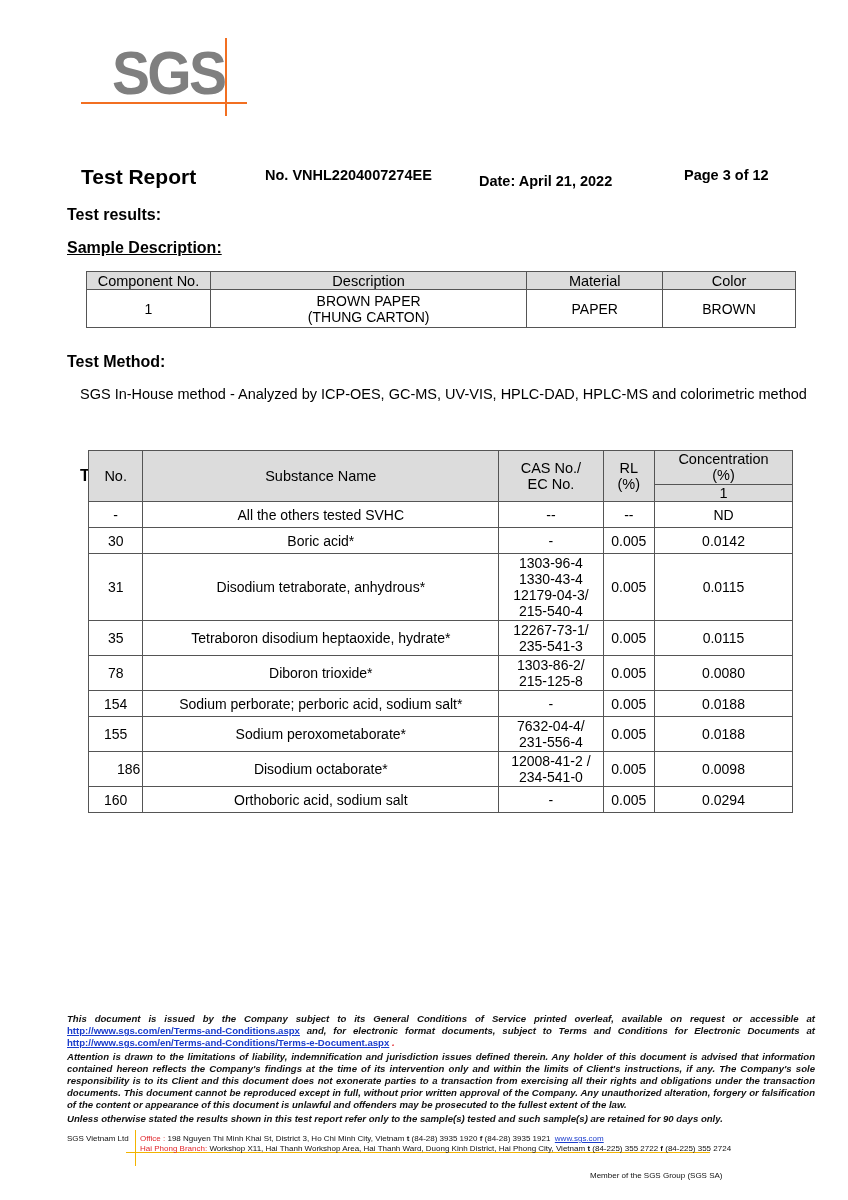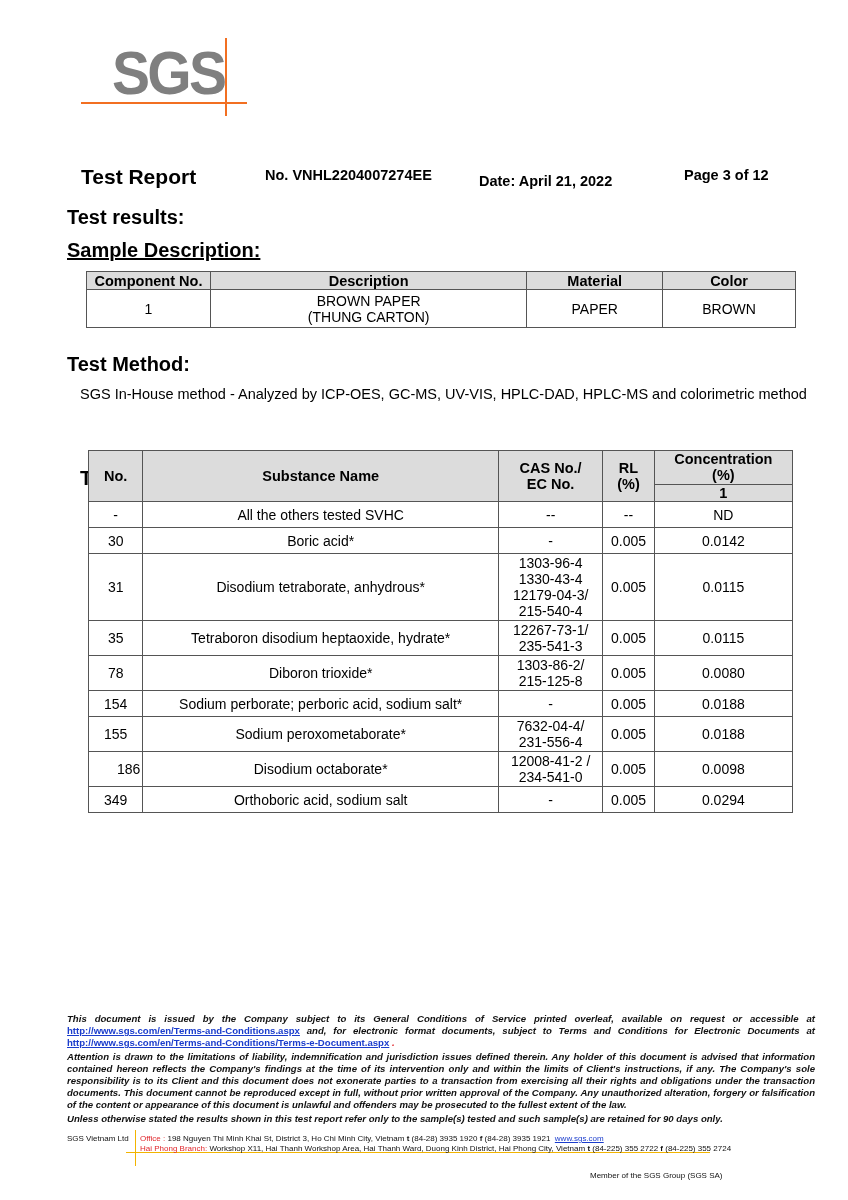--- a/index.html
+++ b/index.html
@@ -12,26 +12,26 @@
   .logo-hline { position: absolute; left: 1px; top: 64px; width: 166px; height: 2px; background: #f26f21; }
   .logo-vline { position: absolute; left: 145px; top: 0px; width: 2px; height: 78px; background: #f26f21; }
 
   
   .hdr { top: 165px; font-weight: bold; }
   .hdr-title { left: 81px; font-size: 21px; }
   .hdr-no { left: 265px; top: 167px; font-size: 14.5px; }
   .hdr-date { left: 479px; top: 173px; font-size: 14.5px; }
   .hdr-page { left: 684px; top: 167px; font-size: 14.5px; }
 
-  .label { font-weight: bold; font-size: 20px; }
+  .label { font-weight: bold; font-size: 16px; }
   .u { text-decoration: underline; }
 
   table { border-collapse: collapse; font-size: 14px; }
   td, th { border: 1px solid #555; text-align: center; vertical-align: middle; padding: 0 2px; line-height: 16px; }
-  th { background: #dcdcdc; font-weight: bold; font-size: 14.5px; }
+  th { background: #dcdcdc; font-weight: normal; font-size: 14.5px; }
 
   .tbl-sample { left: 86px; top: 271px; width: 710px; }
   .tbl-sample th { height: 17px; }
   .tbl-sample td { height: 37px; }
 
   .tbl-result { left: 88px; top: 450px; width: 705px; }
   .tbl-result td { font-size: 14px; }
 
   .method-text { left: 80px; top: 386px; font-size: 14.5px; }
 
@@ -194,21 +194,21 @@
         <td style="height: 34px; padding-left: 28px;">186</td>
         <td style="height: 34px;">Disodium octaborate*</td>
         <td style="height: 34px;">
           <div>12008-41-2 /</div>
           <div>234-541-0</div>
         </td>
         <td style="height: 34px;">0.005</td>
         <td style="height: 34px;">0.0098</td>
       </tr>
       <tr>
-        <td style="height: 25px;">349</td>
+        <td style="height: 25px;">160</td>
         <td style="height: 25px;">Orthoboric acid, sodium salt</td>
         <td style="height: 25px;">
           <div>-</div>
         </td>
         <td style="height: 25px;">0.005</td>
         <td style="height: 25px;">0.0294</td>
       </tr>
     </tbody>
 </table>
 

